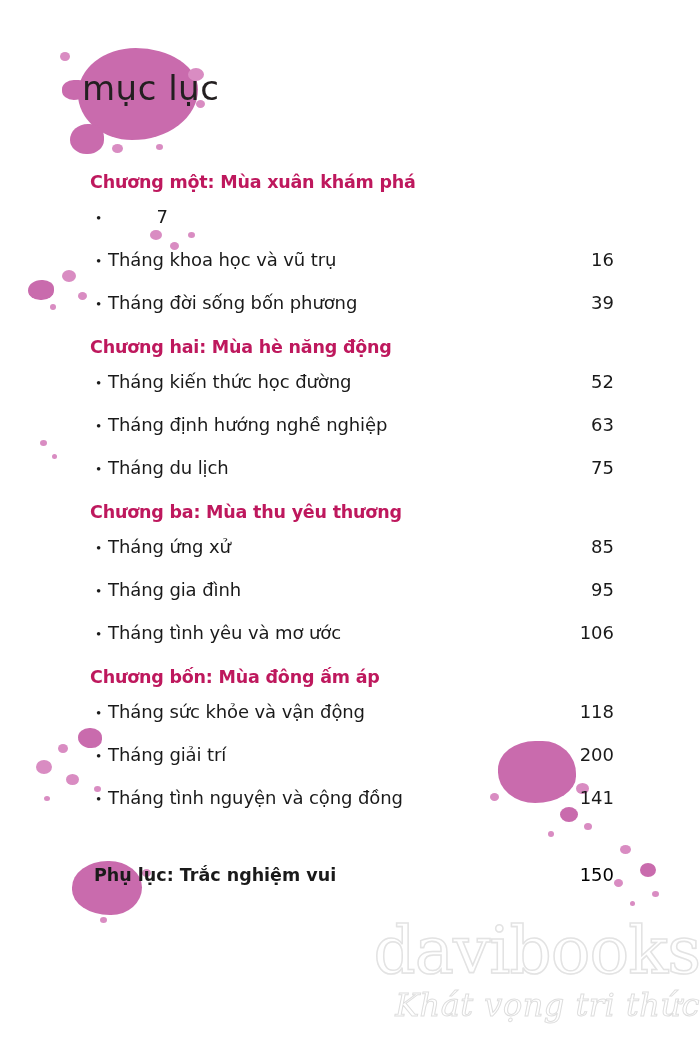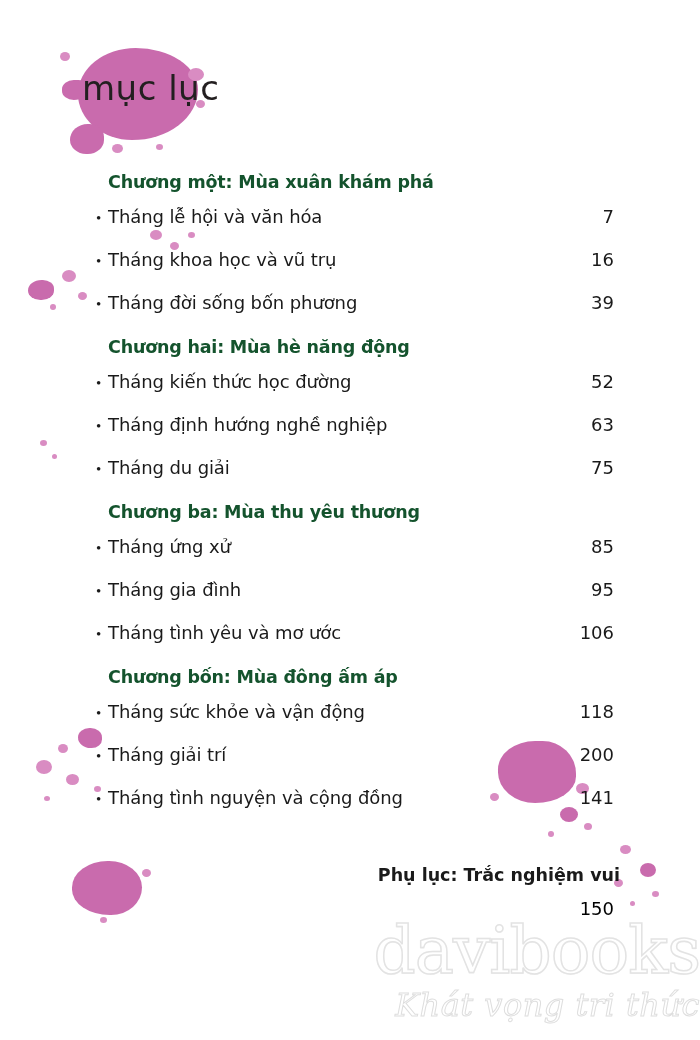--- a/index.html
+++ b/index.html
@@ -116,22 +116,22 @@
   .toc {
     position: absolute;
     left: 90px;
     top: 158px;
     width: 530px;
   }
   .chapter-title {
     font-family: "DejaVu Sans", sans-serif;
     font-weight: bold;
     font-size: 17.5px;
-    color: #14532d;
-    margin: 14px 0 4px 18px;
+    color: #be185d;
+    margin: 14px 0 4px 0;
     letter-spacing: -0.2px;
   }
   .entry {
     display: flex;
     align-items: baseline;
     font-size: 18.5px;
     color: #1a1a1a;
     margin: 0 0 2px 0;
     height: 41px;
     line-height: 41px;
@@ -157,21 +157,20 @@
     font-family: "DejaVu Sans", sans-serif;
     font-size: 18px;
     padding-right: 6px;
   }
   .appendix-row {
     display: flex;
     align-items: flex-end;
     margin-top: 40px;
     height: 34px;
     line-height: 34px;
-    flex-direction: column;
   }
   .appendix-label {
     flex: 1 1 auto;
     font-family: "DejaVu Sans", sans-serif;
     font-weight: bold;
     font-size: 17.5px;
     color: #1a1a1a;
     padding-left: 4px;
   }
   .appendix-page {
@@ -269,21 +268,20 @@
       <span class="blob light b3"></span>
   </div>
 
   <div class="title">mục lục</div>
 
   <div class="toc">
 
     <div class="chapter-title">Chương một: Mùa xuân khám phá</div>
     <div class="entry">
       <span class="bullet">•</span>
-      <span class="entry-label">Tháng lễ hội và văn hóa</span>
       <span class="entry-page">7</span>
     </div>
     <div class="entry">
       <span class="bullet">•</span>
       <span class="entry-label">Tháng khoa học và vũ trụ</span>
       <span class="entry-page">16</span>
     </div>
     <div class="entry">
       <span class="bullet">•</span>
       <span class="entry-label">Tháng đời sống bốn phương</span>
@@ -296,21 +294,21 @@
       <span class="entry-label">Tháng kiến thức học đường</span>
       <span class="entry-page">52</span>
     </div>
     <div class="entry">
       <span class="bullet">•</span>
       <span class="entry-label">Tháng định hướng nghề nghiệp</span>
       <span class="entry-page">63</span>
     </div>
     <div class="entry">
       <span class="bullet">•</span>
-      <span class="entry-label">Tháng du giải</span>
+      <span class="entry-label">Tháng du lịch</span>
       <span class="entry-page">75</span>
     </div>
 
     <div class="chapter-title">Chương ba: Mùa thu yêu thương</div>
     <div class="entry">
       <span class="bullet">•</span>
       <span class="entry-label">Tháng ứng xử</span>
       <span class="entry-page">85</span>
     </div>
     <div class="entry">

